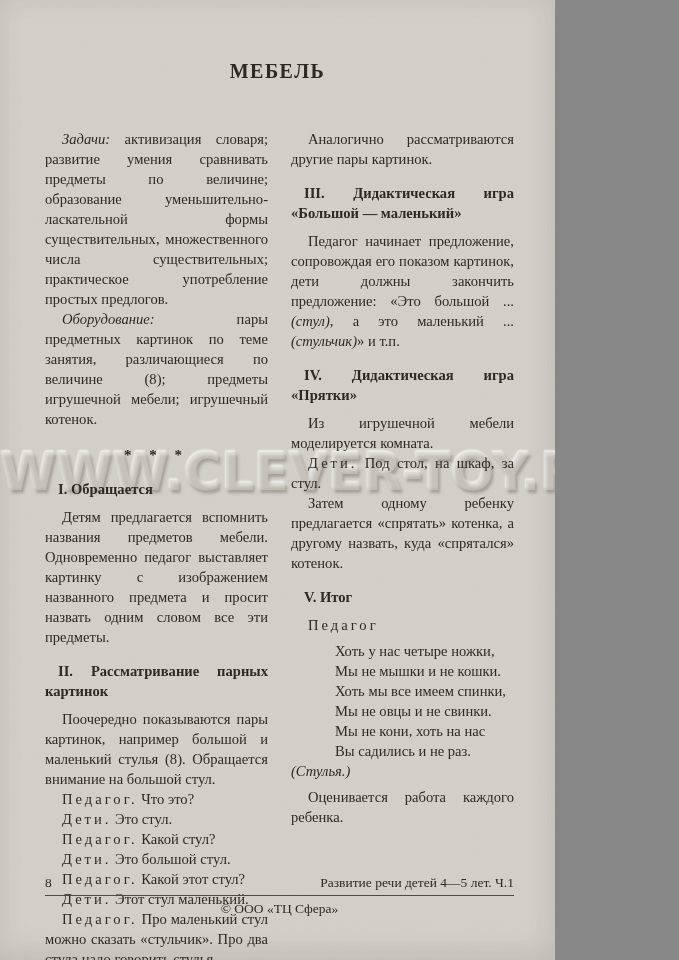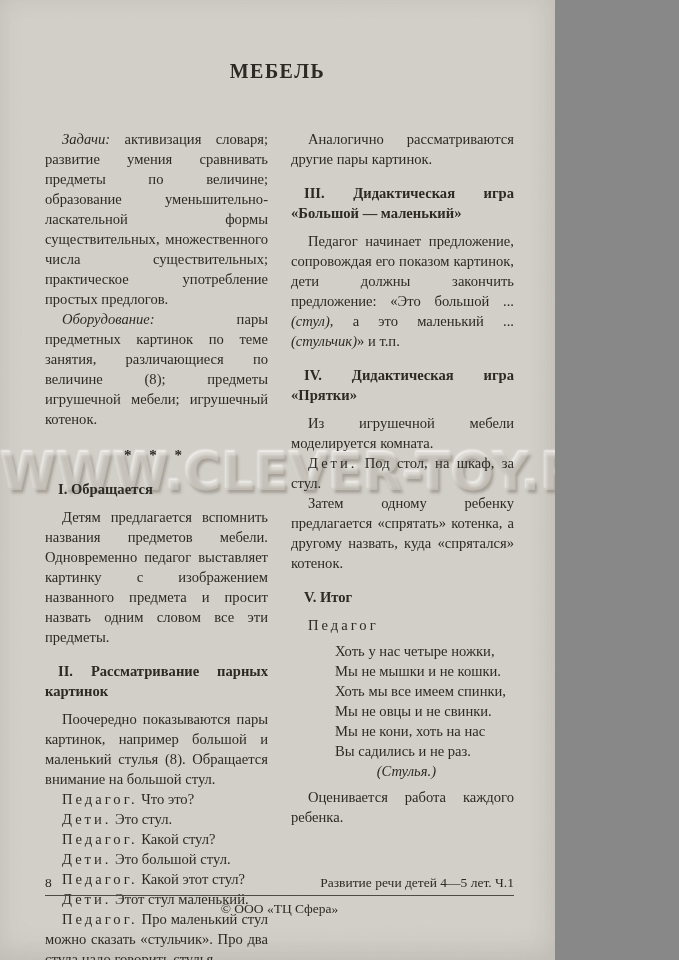--- a/index.html
+++ b/index.html
@@ -25,21 +25,21 @@
   .block{margin:0;}
   .b-para{text-align:justify;text-indent:17px;margin-top:0;}
   .col .block:first-child{margin-top:0;}
   .b-heading{font-weight:bold;text-indent:13px;margin:14px 0 8px;text-align:justify;}
   .b-stars{text-align:center;letter-spacing:7px;font-weight:bold;font-size:15px;margin:16px 0 12px;text-indent:0;}
   .b-dialog{text-align:justify;text-indent:17px;}
   .b-speaker{text-indent:17px;margin-top:2px;}
   .sp{letter-spacing:3px;}
   .b-poem{margin:6px 0 0 44px;}
   .poem-line{line-height:20px;}
-  .b-poem_attrib{font-style:italic;text-align:right;margin:0 78px 6px 0;}
+  .b-poem_attrib{font-style:italic;text-align:left;margin:0 78px 6px 0;}
   .it{font-style:italic;}
   .watermark{
     position:absolute;top:443px;left:0;width:100%;
     text-align:right;white-space:nowrap;
     font-family:"DejaVu Sans", sans-serif;font-weight:bold;
     font-size:51px;letter-spacing:0px;
     color:rgba(211,208,201,.55);
     text-shadow:2px 3px 3px rgba(112,105,92,.45), -1px -2px 2px rgba(255,255,255,.65);
     pointer-events:none;
   }

